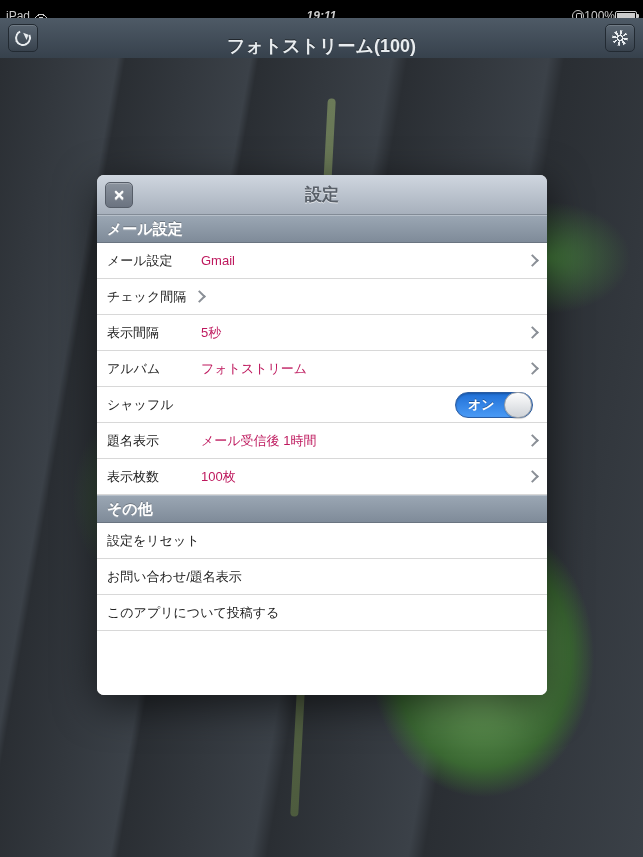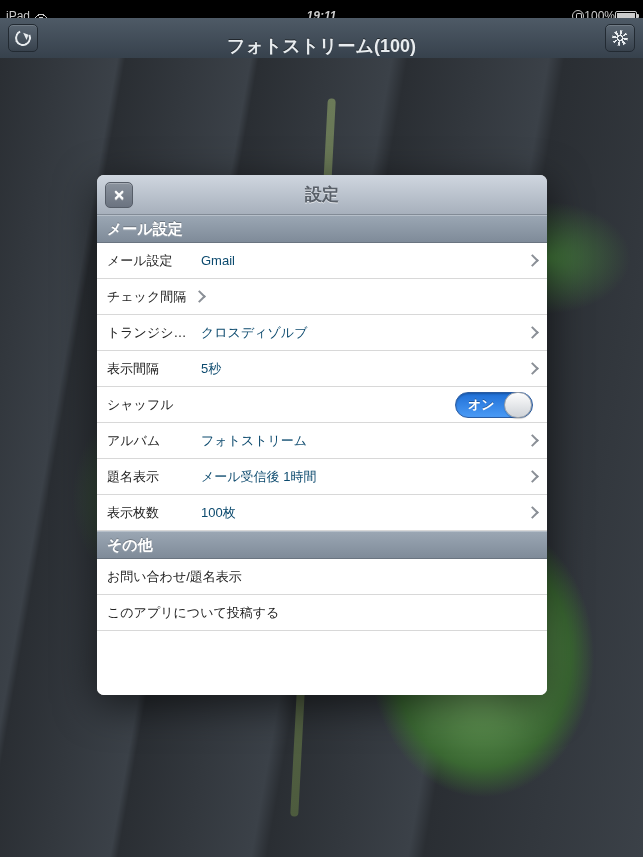--- a/index.html
+++ b/index.html
@@ -104,21 +104,21 @@
     display:flex; align-items:center; padding:0 10px;
   }
   .row {
     height:36px; display:flex; align-items:center;
     border-bottom:1px solid #d8d8d8;
     padding:0 10px 0 10px; font-size:13px; color:#222;
     background:#fff;
     position:relative;
   }
   .row .label { width:88px; flex-shrink:0; overflow:hidden; text-overflow:ellipsis; white-space:nowrap; }
-  .row .value { flex:1; padding-left:6px; color:#0c4a6e; }
+  .row .value { flex:1; padding-left:6px; color:#be185d; }
   .row .chev {
     width:9px; height:9px; border-right:2px solid #8a8f96; border-top:2px solid #8a8f96;
     transform:rotate(45deg); flex-shrink:0;
   }
   .row.link .label { width:auto; }
   .row.link { color:#222; }
 
   
   .toggle {
     width:78px; height:26px; border-radius:13px;
@@ -181,57 +181,55 @@
       <span class="label">メール設定</span>
       <span class="value">Gmail</span>
       <span class="chev"></span>
     </div>
     <div class="row">
       <span class="label">チェック間隔</span>
       <span class="chev"></span>
     </div>
 
     <div class="row">
-      <span class="label">トランジシ…</span>
-      <span class="value">クロスディゾルブ</span>
-      <span class="chev"></span>
-    </div>
-    <div class="row">
       <span class="label">表示間隔</span>
       <span class="value">5秒</span>
+      <span class="chev"></span>
+    </div>
+    <div class="row">
+      <span class="label">アルバム</span>
+      <span class="value">フォトストリーム</span>
       <span class="chev"></span>
     </div>
     <div class="row">
       <span class="label">シャッフル</span>
       <span class="value">
         <span style="display:inline-block;width:120px"></span>
       </span>
       <div class="toggle" style="margin-right:4px">
         <span class="on-label">オン</span>
         <span class="knob"></span>
       </div>
     </div>
     <div class="row">
-      <span class="label">アルバム</span>
-      <span class="value">フォトストリーム</span>
-      <span class="chev"></span>
-    </div>
-    <div class="row">
       <span class="label">題名表示</span>
       <span class="value">メール受信後 1時間</span>
       <span class="chev"></span>
     </div>
     <div class="row">
       <span class="label">表示枚数</span>
       <span class="value">100枚</span>
       <span class="chev"></span>
     </div>
 
     <div class="section-header">その他</div>
     <div class="row link">
+      <span class="label">設定をリセット</span>
+    </div>
+    <div class="row link">
       <span class="label">お問い合わせ/題名表示</span>
     </div>
     <div class="row link">
       <span class="label">このアプリについて投稿する</span>
     </div>
 
   </div>
 </div>
 
 </body></html>

